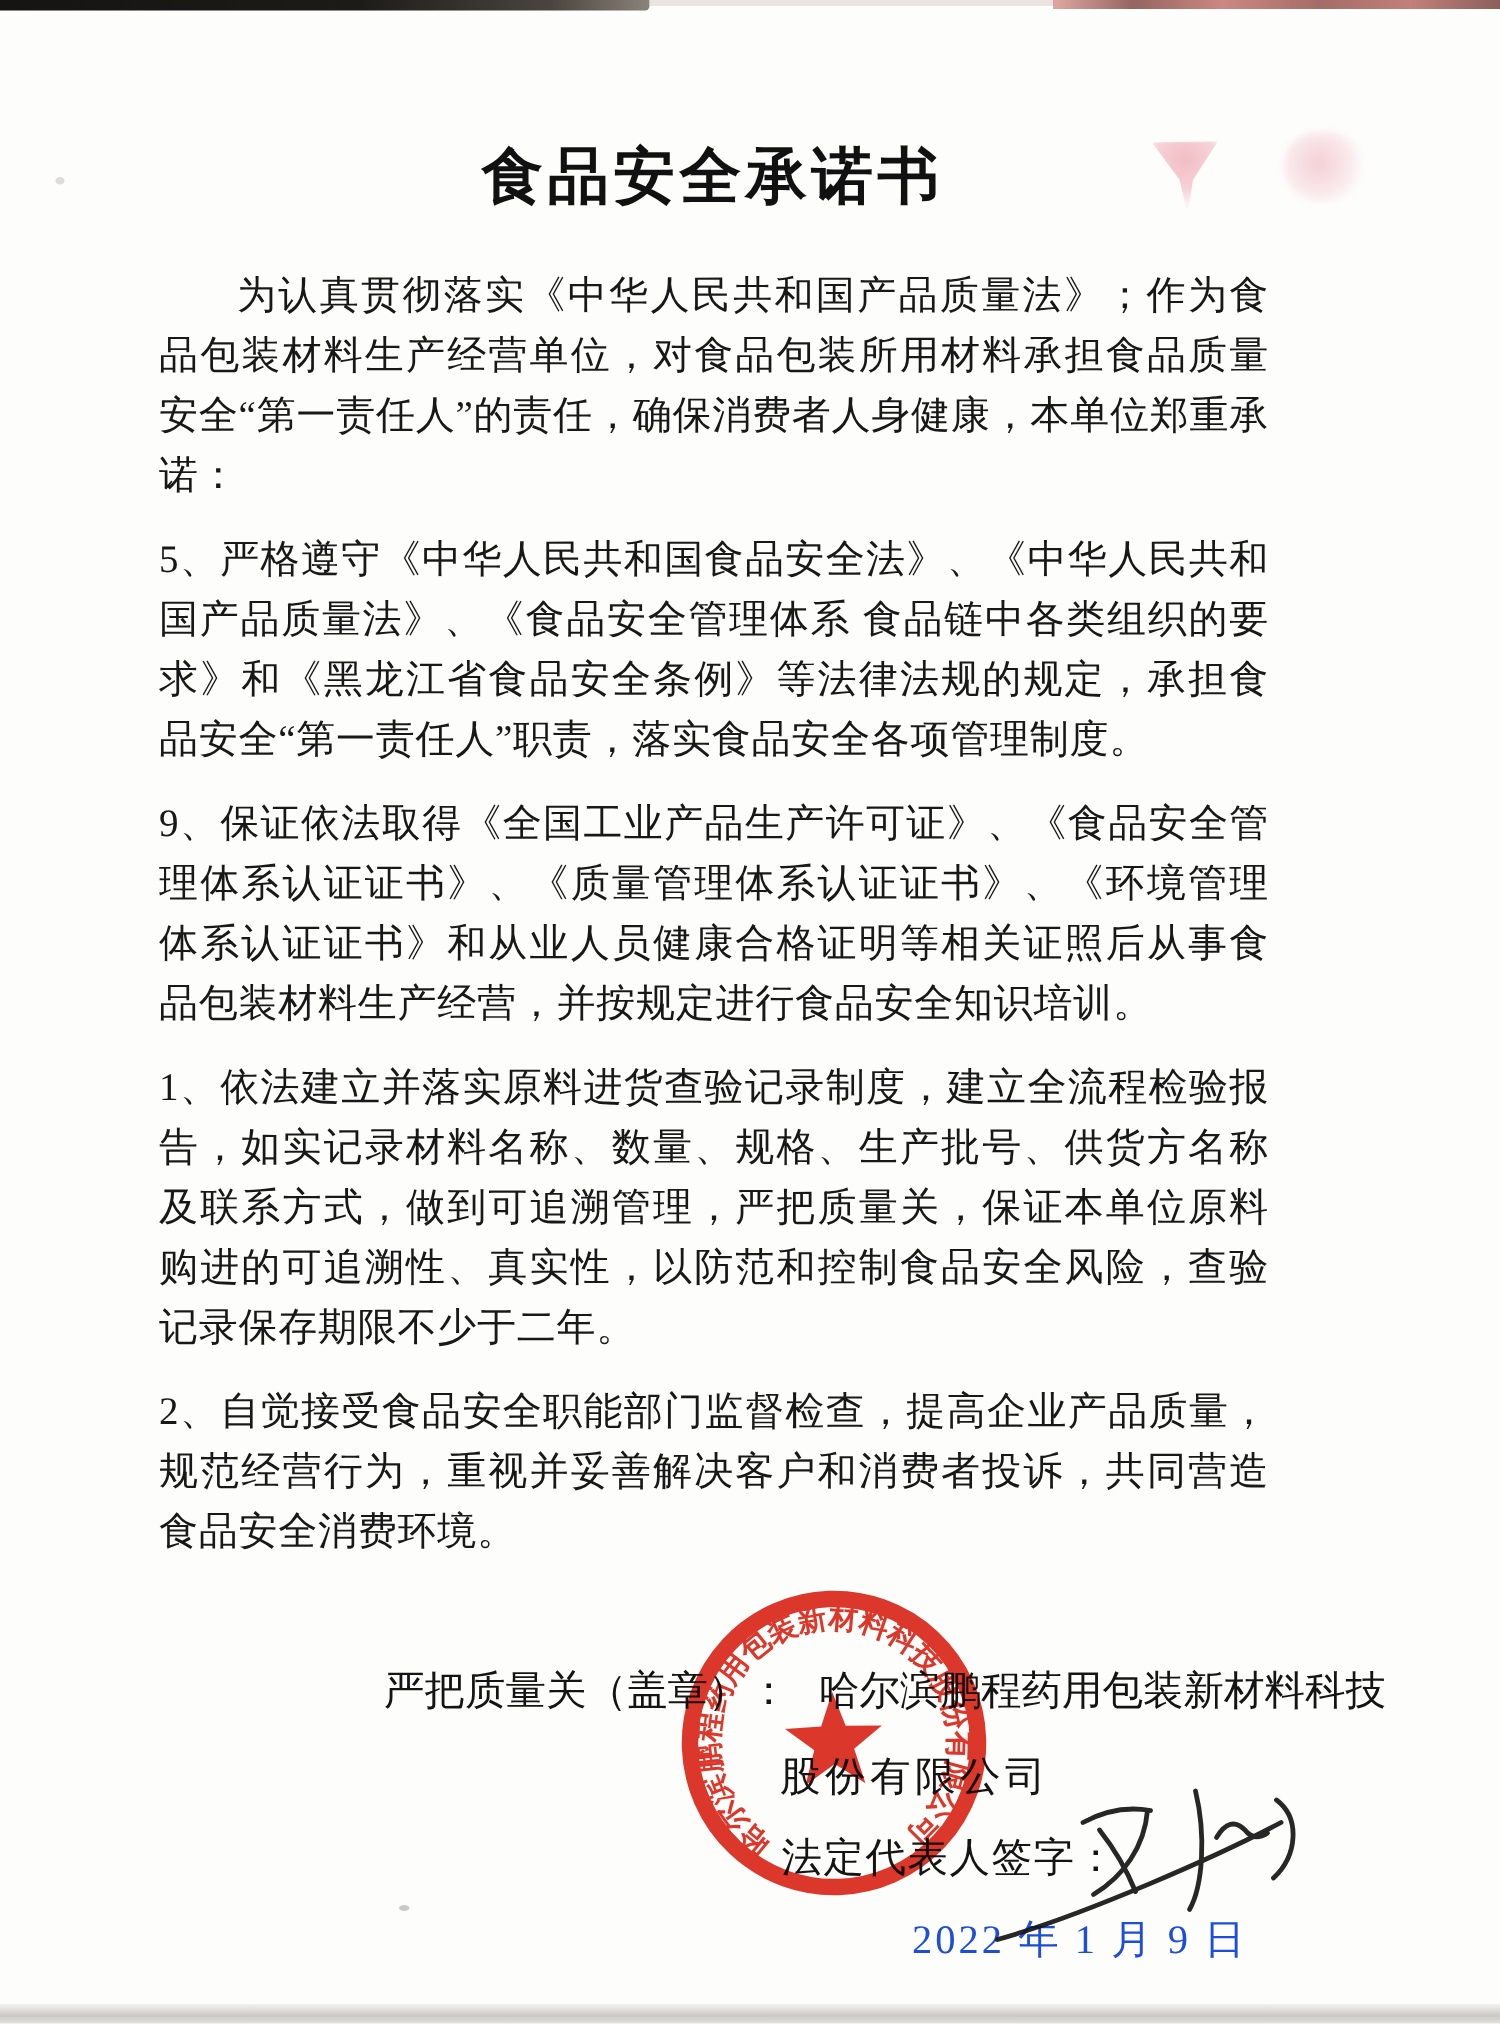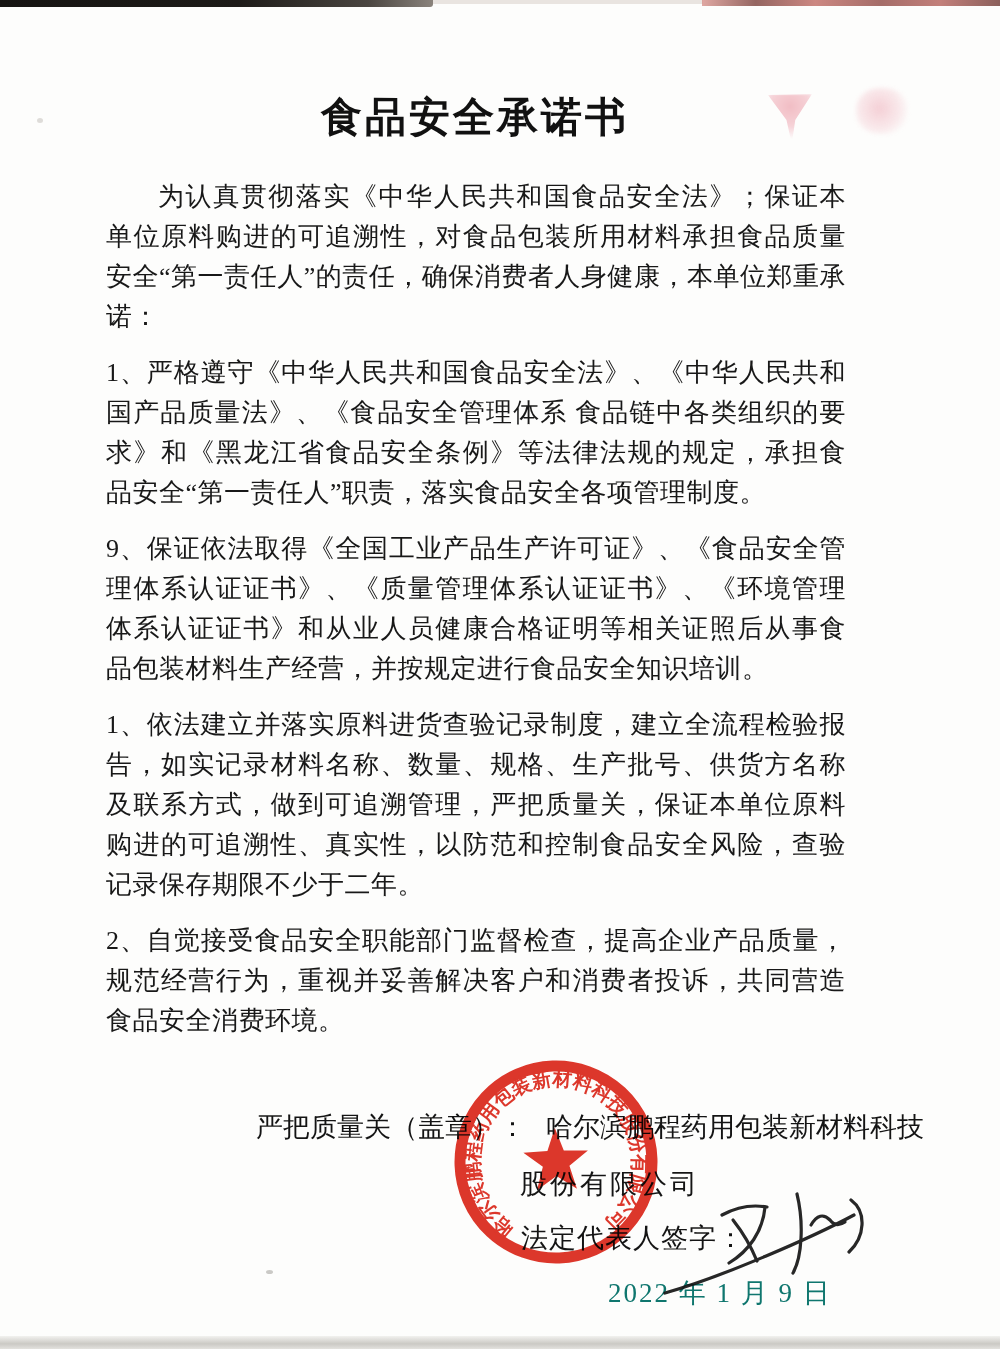--- a/index.html
+++ b/index.html
@@ -66,21 +66,21 @@
     text-align:justify;
     letter-spacing:.5px;
     color:#181818;
   }
   .para.intro{margin-top:32px;text-indent:2em;}
   
   .company-line{position:absolute;left:256px;top:1109px;font-size:27px;white-space:nowrap;color:#141414;}
   .company-line .gap{display:inline-block;width:20px;}
   .company-line2{position:absolute;left:520px;top:1166px;font-size:27px;letter-spacing:3px;color:#141414;}
   .legal-rep{position:absolute;left:521px;top:1220px;font-size:27px;letter-spacing:1px;color:#141414;}
-  .date-line{position:absolute;left:608px;top:1275px;font-size:27px;letter-spacing:2px;color:#0f766e;}
+  .date-line{position:absolute;left:608px;top:1275px;font-size:27px;letter-spacing:2px;color:#1d4ed8;}
   
   .stamp-svg{
     position:absolute;left:453px;top:1059px;width:206px;height:206px;
     mix-blend-mode:multiply;opacity:.95;
     transform:rotate(-2deg);
   }
   .sig-svg{
     position:absolute;left:650px;top:1185px;width:230px;height:120px;
     opacity:.92;
   }
@@ -94,22 +94,22 @@
   <div class="edge-top-mid"></div>
   <div class="edge-top-right"></div>
   <div class="pink-blob-1"></div>
   <div class="pink-blob-2"></div>
   <div class="bottom-band"></div>
   <div class="speck-1"></div>
   <div class="speck-2"></div>
 
   <div class="content">
     <h1 class="doc-title">食品安全承诺书</h1>
-    <p class="para intro">为认真贯彻落实《中华人民共和国食品安全法》；保证本单位原料购进的可追溯性，对食品包装所用材料承担食品质量安全“第一责任人”的责任，确保消费者人身健康，本单位郑重承诺：</p>
-    <p class="para">1、严格遵守《中华人民共和国食品安全法》、《中华人民共和国产品质量法》、《食品安全管理体系 食品链中各类组织的要求》和《黑龙江省食品安全条例》等法律法规的规定，承担食品安全“第一责任人”职责，落实食品安全各项管理制度。</p>
+    <p class="para intro">为认真贯彻落实《中华人民共和国产品质量法》；作为食品包装材料生产经营单位，对食品包装所用材料承担食品质量安全“第一责任人”的责任，确保消费者人身健康，本单位郑重承诺：</p>
+    <p class="para">5、严格遵守《中华人民共和国食品安全法》、《中华人民共和国产品质量法》、《食品安全管理体系 食品链中各类组织的要求》和《黑龙江省食品安全条例》等法律法规的规定，承担食品安全“第一责任人”职责，落实食品安全各项管理制度。</p>
     <p class="para">9、保证依法取得《全国工业产品生产许可证》、《食品安全管理体系认证证书》、《质量管理体系认证证书》、《环境管理体系认证证书》和从业人员健康合格证明等相关证照后从事食品包装材料生产经营，并按规定进行食品安全知识培训。</p>
     <p class="para">1、依法建立并落实原料进货查验记录制度，建立全流程检验报告，如实记录材料名称、数量、规格、生产批号、供货方名称及联系方式，做到可追溯管理，严把质量关，保证本单位原料购进的可追溯性、真实性，以防范和控制食品安全风险，查验记录保存期限不少于二年。</p>
     <p class="para">2、自觉接受食品安全职能部门监督检查，提高企业产品质量，规范经营行为，重视并妥善解决客户和消费者投诉，共同营造食品安全消费环境。</p>
   </div>
 
   <div class="company-line"><span>严把质量关（盖章）：</span><span class="gap"></span><span>哈尔滨鹏程药用包装新材料科技</span></div>
 
   <div class="company-line2">股份有限公司</div>
 
   <div class="legal-rep">法定代表人签字：</div>

